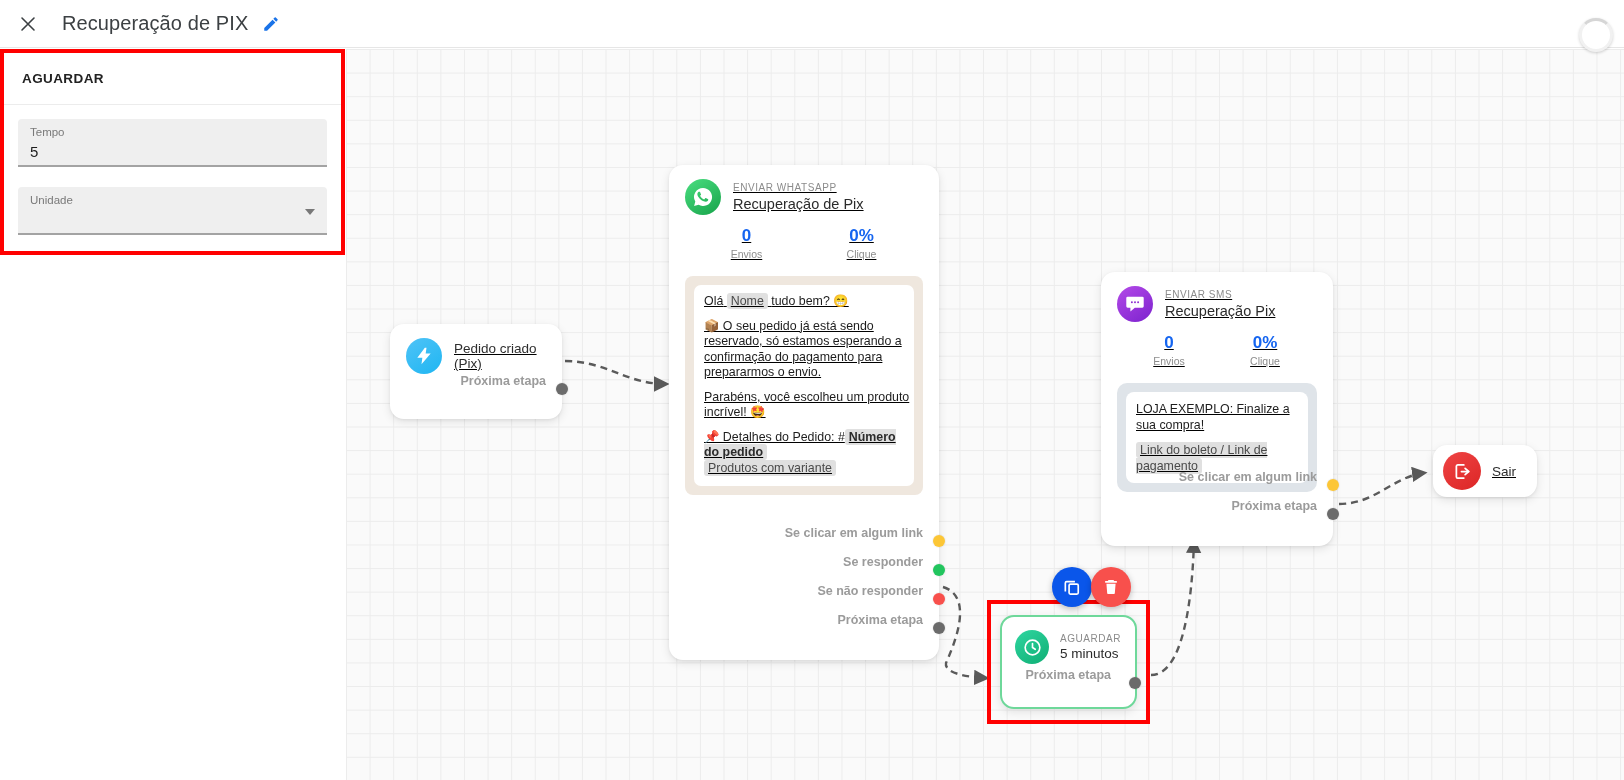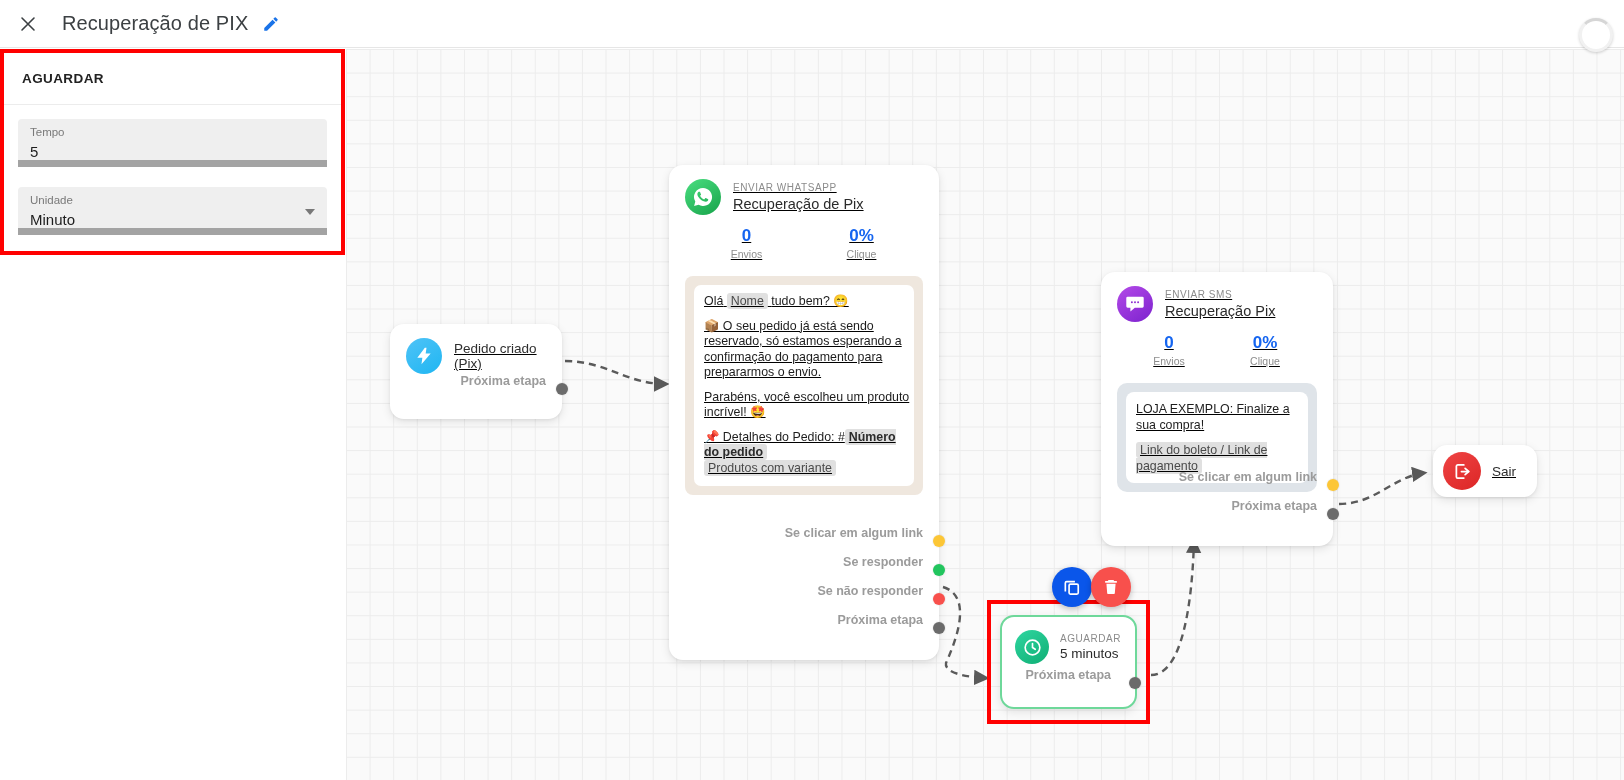--- a/index.html
+++ b/index.html
@@ -49,21 +49,21 @@
   .lp-header {
     height: 52px; display: flex; align-items: center;
     padding-left: 18px; border-bottom: 1px solid #ececec;
     background: #fff;
   }
   .lp-header-title {
     font-size: 13.5px; font-weight: bold; color: #222; letter-spacing: .4px;
   }
   .lp-body { padding: 14px 14px 0 14px; }
   .field {
-    background: #efefef; border-bottom: 7px solid #a3a3a3;
+    background: #efefef; border-bottom: 2px solid #a3a3a3;
     border-radius: 4px 4px 0 0;
     height: 48px; padding: 6px 12px 0 12px;
     position: relative;
   }
   .field + .field { margin-top: 20px; }
   .field-label { font-size: 11.5px; color: #797979; line-height: 15px; }
   .field-value { font-size: 15px; color: #1d1d1d; line-height: 22px; margin-top: 1px; }
   .field-caret {
     position: absolute; right: 12px; top: 22px;
     width: 0; height: 0; border-left: 5px solid transparent;
@@ -234,21 +234,20 @@
   </div>
   <div class="lp-body">
 
     <div class="field">
       <div class="field-label">Tempo</div>
       <div class="field-value">5</div>
     </div>
 
     <div class="field">
       <div class="field-label">Unidade</div>
-      <div class="field-value">Minuto</div>
       <div class="field-caret"></div>
     </div>
 
   </div>
 </div>
 
 <div class="canvas">
 
   <svg class="edges">
     <defs>

